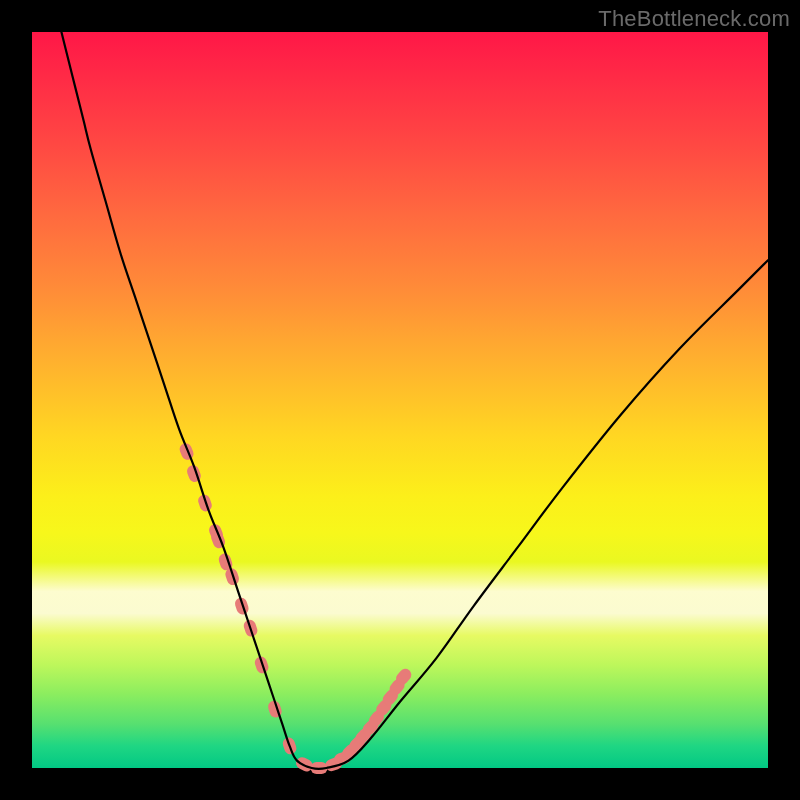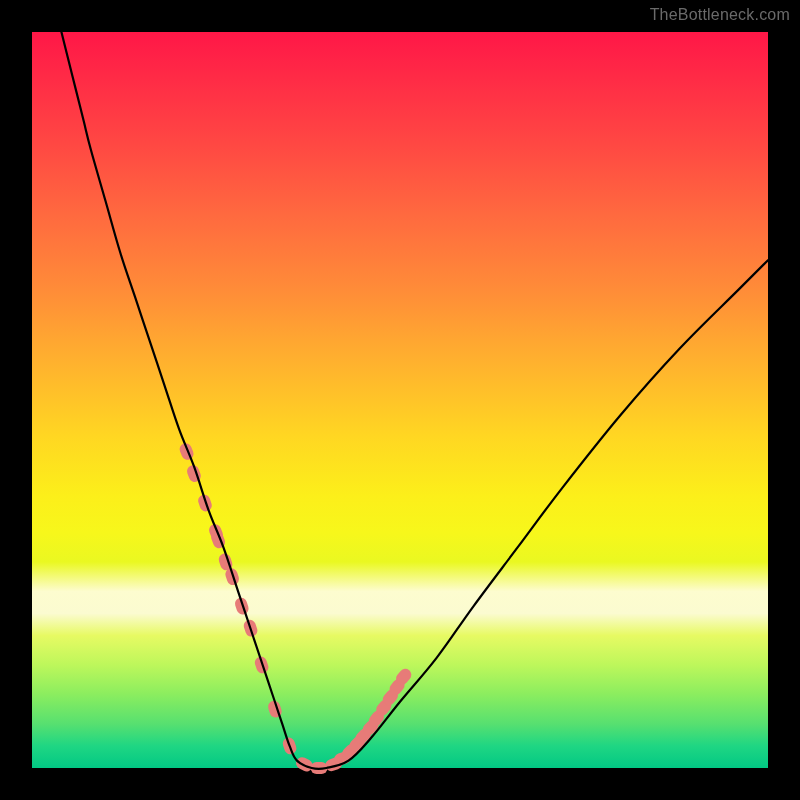--- a/index.html
+++ b/index.html
@@ -45,21 +45,21 @@
       #8bed5f 90%,
       #57e070 94%,
       #1fd683 97%,
       #02c884 100%
     );
   }
   .watermark {
     position: absolute;
     top: 6px;
     right: 10px;
-    font-size: 16px;
+    font-size: 22px;
     letter-spacing: 0.2px;
     color: #6a6a6a;
     font-weight: 500;
     user-select: none;
   }
   svg.curve-layer {
     position: absolute;
     left: 0;
     top: 0;
     width: 736px;

